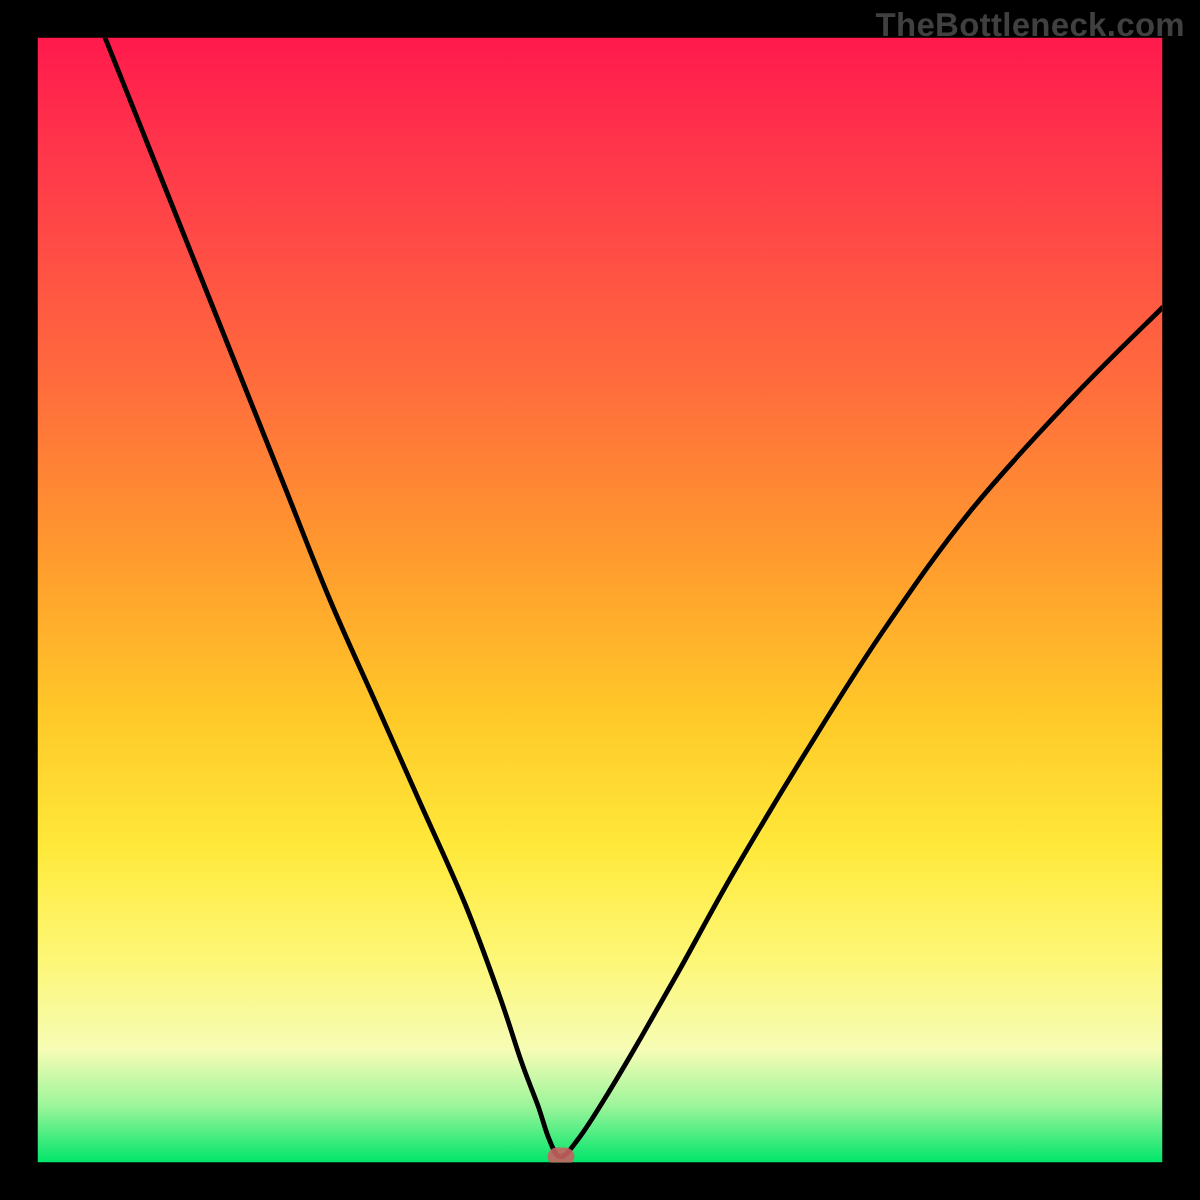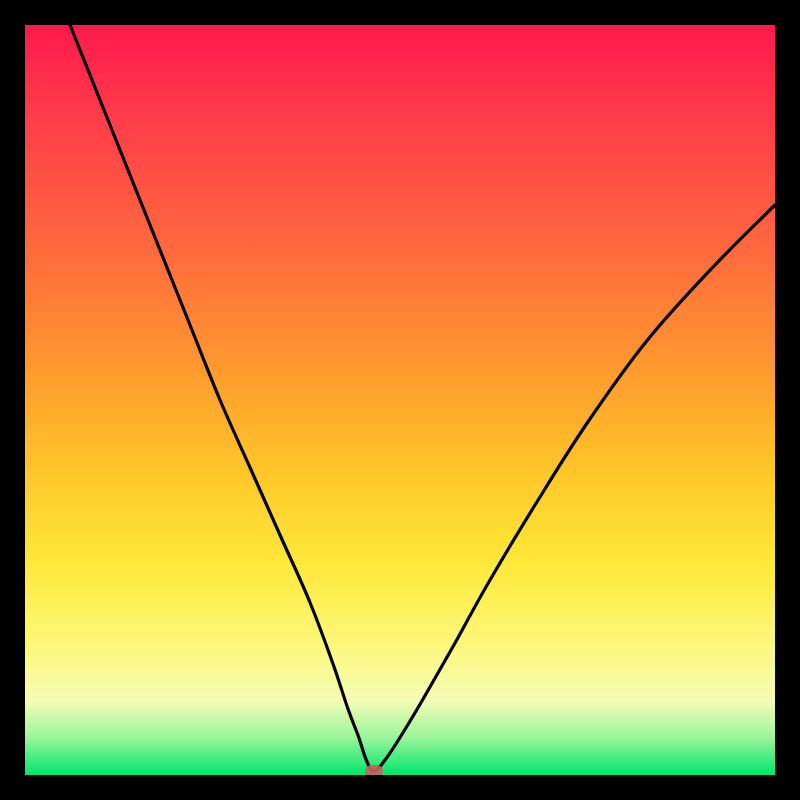--- a/index.html
+++ b/index.html
@@ -67,20 +67,21 @@
     background: #c6625f;
     opacity: 0.9;
     transform: translate(-50%, -50%);
   }
 </style>
 </head>
 <body>
 
 <div class="frame">
 
+  <div class="watermark">TheBottleneck.com</div>
 
   <div class="plot-area">
     <div class="gradient"></div>
 
     <svg class="curve" viewBox="0 0 750 750" preserveAspectRatio="none">
       <path id="curve-path" fill="none" stroke="#000" stroke-width="3.2" stroke-linecap="round" d="M 45.0 0.0 C 50.4 13.5, 64.2 48.0, 75.0 75.0 C 85.8 102.0, 94.2 123.0, 105.0 150.0 C 115.8 177.0, 124.2 198.0, 135.0 225.0 C 145.8 252.0, 154.2 273.0, 165.0 300.0 C 175.8 327.0, 184.2 349.4, 195.0 375.0 C 205.8 400.6, 214.2 418.2, 225.0 442.5 C 235.8 466.8, 244.2 485.7, 255.0 510.0 C 265.8 534.3, 275.6 554.5, 285.0 577.5 C 294.4 600.5, 300.8 618.6, 307.5 637.5 C 314.3 656.4, 317.8 669.0, 322.5 682.5 C 327.2 696.0, 330.4 703.0, 333.8 712.5 C 337.1 722.0, 338.6 728.9, 341.3 735.0 C 343.9 741.1, 345.4 746.3, 348.8 746.3 C 352.1 746.3, 355.3 741.1, 360.0 735.0 C 364.7 728.9, 368.3 723.3, 375.0 712.5 C 381.8 701.7, 388.1 691.2, 397.5 675.0 C 406.9 658.8, 415.3 644.1, 427.5 622.5 C 439.6 600.9, 450.1 580.6, 465.0 555.0 C 479.9 529.4, 492.5 508.4, 510.0 480.0 C 527.6 451.6, 542.3 427.2, 562.5 397.5 C 582.8 367.8, 599.5 343.4, 622.5 315.0 C 645.5 286.7, 667.0 264.3, 690.0 240.0 C 713.0 215.7, 739.2 190.8, 750.0 180.0"></path>
     </svg>
 
     <div id="marker" class="marker" style="left: 348.75px; top: 745.5px; background: rgb(198, 98, 95);"></div>
   </div>

